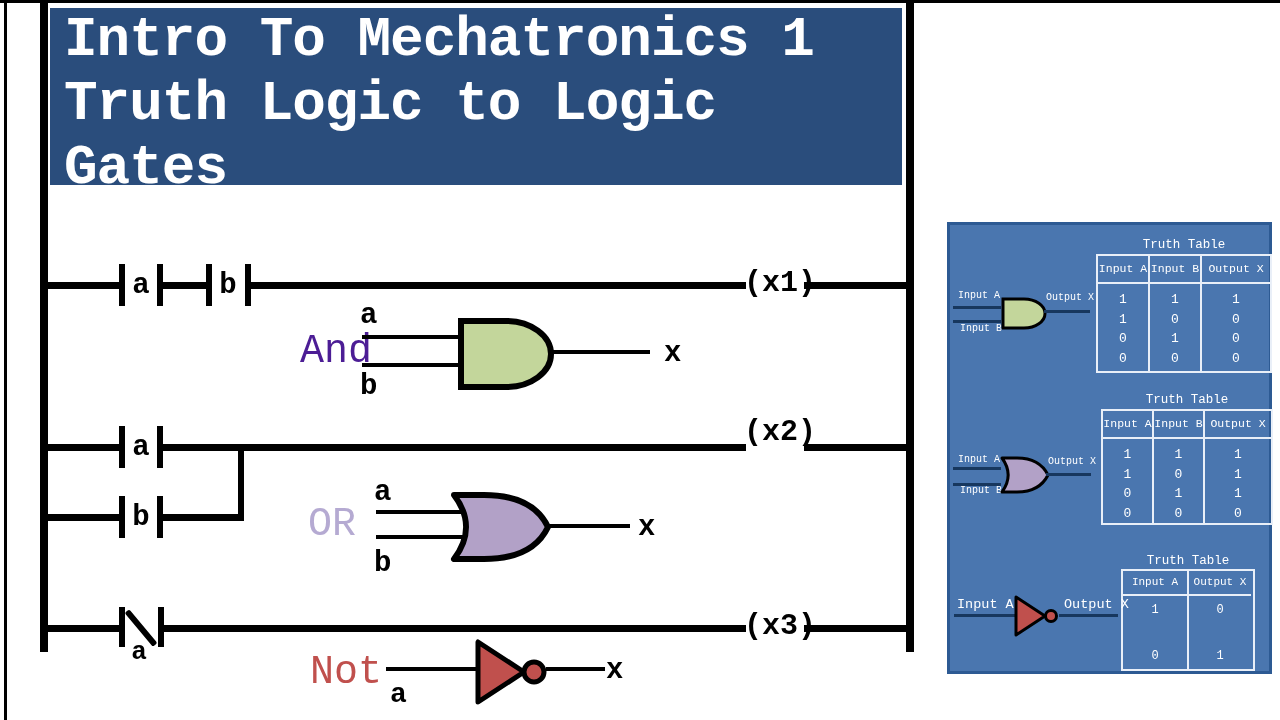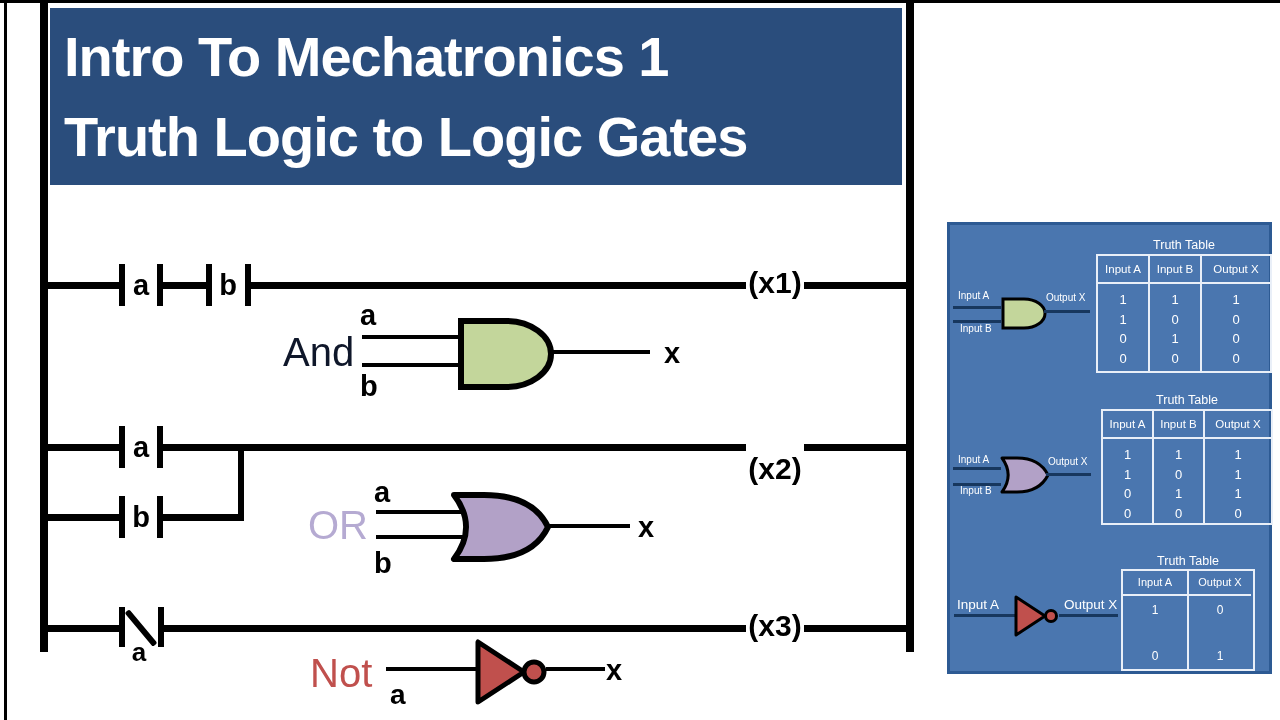--- a/index.html
+++ b/index.html
@@ -1,17 +1,17 @@
 <!DOCTYPE html>
 <html><head>
 <meta charset="utf-8">
 <style>
   html,body{margin:0;padding:0;background:#fff;}
   #stage{position:relative;width:1280px;height:720px;background:#ffffff;overflow:hidden;
-         font-family:Liberation Sans, sans-serif;}
+         font-family:Liberation Mono, monospace;}
   .abs{position:absolute;}
   .hline{position:absolute;background:#000;height:7px;}
   .gline{position:absolute;background:#000;height:4px;}
   .vbar{position:absolute;background:#000;width:6px;height:42px;}
   .rail{position:absolute;background:#000;width:8px;}
   .clabel{position:absolute;font-weight:bold;font-size:29px;color:#000;width:22px;text-align:center;line-height:1;}
   .iolabel{position:absolute;font-weight:bold;font-size:29px;color:#000;line-height:1;}
   .coil{position:absolute;font-weight:bold;font-size:30px;color:#000;width:62px;text-align:center;line-height:1;}
   .gate-name{position:absolute;font-size:40px;line-height:1;}
   .title-box{position:absolute;left:50px;top:8px;width:852px;height:177px;background:#2a4d7c;
@@ -51,37 +51,37 @@
   <div class="clabel" style="left:130px;top:271px;">a</div>
   <div class="vbar" style="left:157px;top:264px;"></div>
   <div class="hline" style="left:163px;top:282px;width:43px;"></div>
   <div class="vbar" style="left:206px;top:264px;"></div>
   <div class="clabel" style="left:217px;top:271px;">b</div>
   <div class="vbar" style="left:245px;top:264px;"></div>
   <div class="hline" style="left:251px;top:282px;width:495px;"></div>
   <div class="coil" style="left:744px;top:268px;">(x1)</div>
   <div class="hline" style="left:804px;top:282px;width:102px;"></div>
 
-  <div class="gate-name" style="left:283px;top:332px;color:#0f172a;">And</div>
+  <div class="gate-name" style="left:300px;top:332px;color:#4c1d95;">And</div>
   <div class="iolabel" style="left:360px;top:301px;">a</div>
   <div class="gline" style="left:362px;top:335px;width:103px;"></div>
   <div class="gline" style="left:362px;top:363px;width:103px;"></div>
   <div class="iolabel" style="left:360px;top:372px;">b</div>
   <svg class="abs" style="left:456px;top:316px;" width="102" height="76" viewBox="0 0 102 76">
     <path d="M5 5 L50 5 A 45 33 0 0 1 50 71 L5 71 Z" fill="#c3d69b" stroke="#000" stroke-width="6"></path>
   </svg>
   <div class="gline" style="left:553px;top:350px;width:97px;"></div>
   <div class="iolabel" style="left:664px;top:339px;">x</div>
 
   <div class="hline" style="left:48px;top:444px;width:71px;"></div>
   <div class="vbar" style="left:119px;top:426px;"></div>
   <div class="clabel" style="left:130px;top:433px;">a</div>
   <div class="vbar" style="left:157px;top:426px;"></div>
   <div class="hline" style="left:163px;top:444px;width:583px;"></div>
-  <div class="coil" style="left:744px;top:454px;">(x2)</div>
+  <div class="coil" style="left:744px;top:417px;">(x2)</div>
   <div class="hline" style="left:804px;top:444px;width:102px;"></div>
 
   <div class="hline" style="left:48px;top:514px;width:71px;"></div>
   <div class="vbar" style="left:119px;top:496px;"></div>
   <div class="clabel" style="left:130px;top:503px;">b</div>
   <div class="vbar" style="left:157px;top:496px;"></div>
   <div class="hline" style="left:163px;top:514px;width:81px;"></div>
   <div class="abs" style="left:238px;top:444px;width:6px;height:77px;background:#000;"></div>
 
   <div class="gate-name" style="left:308px;top:505px;color:#b5aad2;">OR</div>

